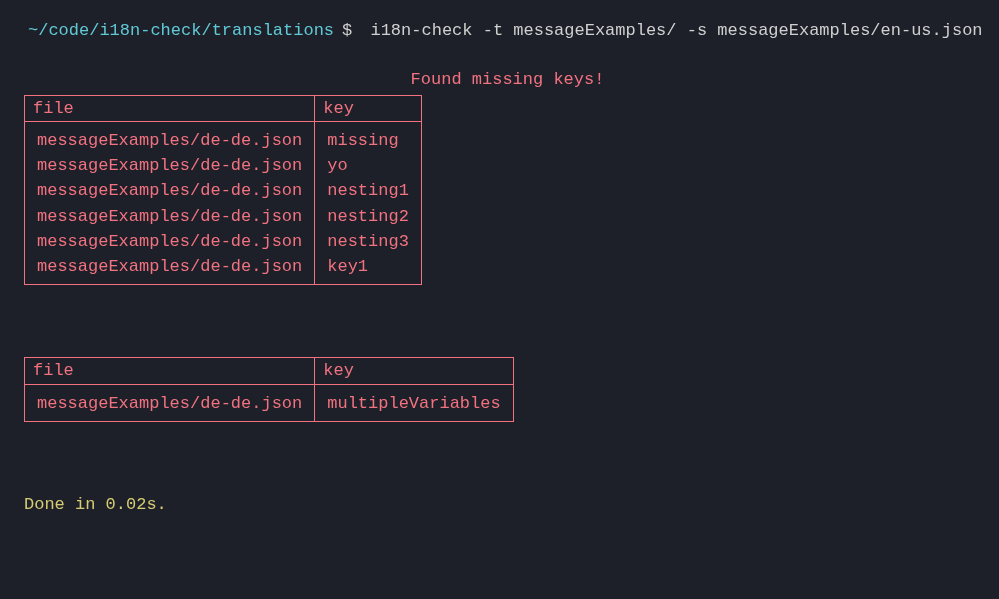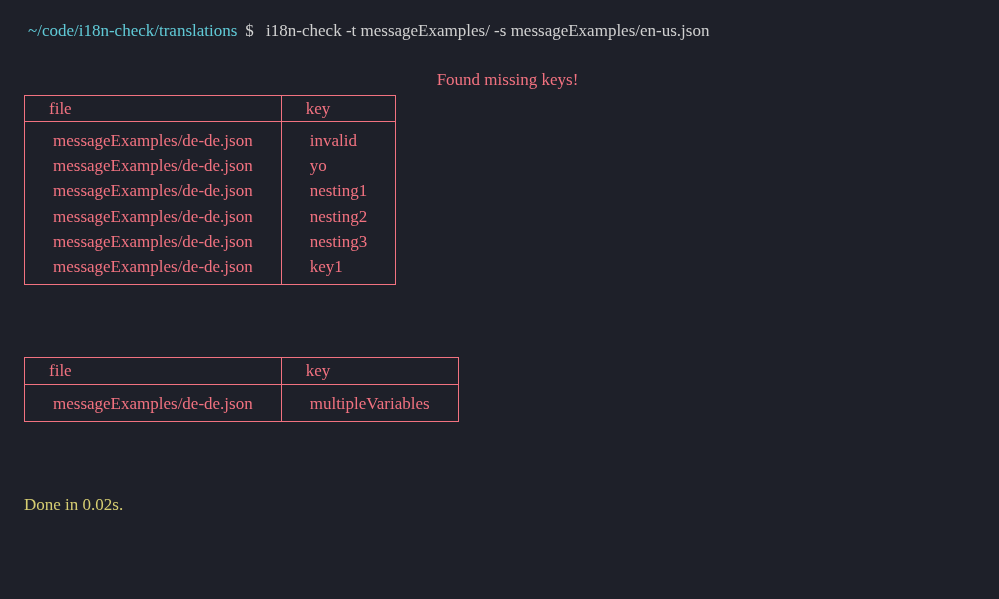--- a/index.html
+++ b/index.html
@@ -1,19 +1,18 @@
 <!DOCTYPE html>
 <html><head>
   <meta charset="utf-8">
   <style>
     * {
       margin: 4px;
       padding: 0;
       box-sizing: border-box;
-      font-family: Liberation Serif, serif;
     }
     body {
       background-color: #1e2029;
       width: 999px;
       height: 599px;
       font-family: 'Consolas', 'Monaco', 'Courier New', monospace;
       font-size: 17px;
       line-height: 1.25;
       padding: 8px;
       color: #d0d0d0;
@@ -40,21 +39,21 @@
     }
     .yellow {
       color: #d6cd72;
     }
     .table {
       border-collapse: collapse;
       margin-top: 2px;
     }
     .table th, .table td {
       border: 1px solid #f27280;
-      padding: 2px 24px;
+      padding: 2px 8px;
       text-align: left;
       color: #f27280;
       font-weight: normal;
       vertical-align: top;
     }
     .table td {
       padding-top: 4px;
       padding-bottom: 3px;
     }
     .cell-line {
@@ -104,21 +103,21 @@
       <tr>
         <td class="indent-left">
           <div class="cell-line">messageExamples/de-de.json</div>
           <div class="cell-line">messageExamples/de-de.json</div>
           <div class="cell-line">messageExamples/de-de.json</div>
           <div class="cell-line">messageExamples/de-de.json</div>
           <div class="cell-line">messageExamples/de-de.json</div>
           <div class="cell-line">messageExamples/de-de.json</div>
         </td>
         <td>
-          <div class="cell-line">invalid</div>
+          <div class="cell-line">missing</div>
           <div class="cell-line">yo</div>
           <div class="cell-line">nesting1</div>
           <div class="cell-line">nesting2</div>
           <div class="cell-line">nesting3</div>
           <div class="cell-line">key1</div>
         </td>
       </tr>
     </tbody>
   </table>
 

